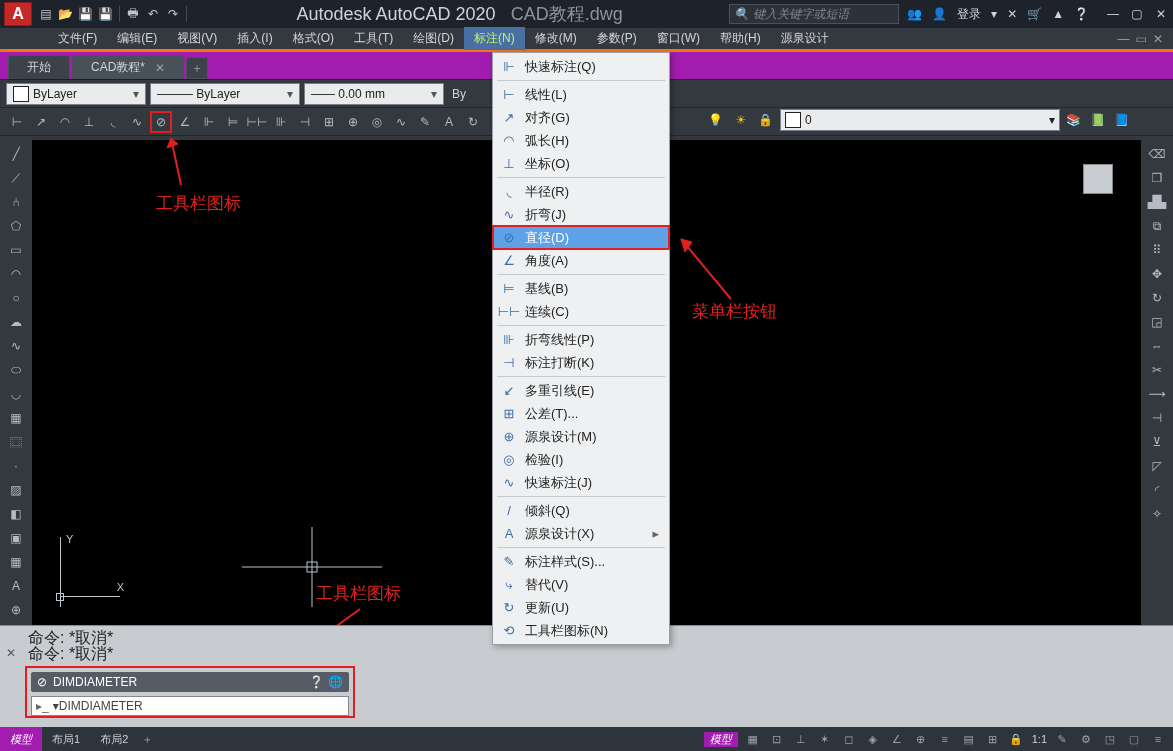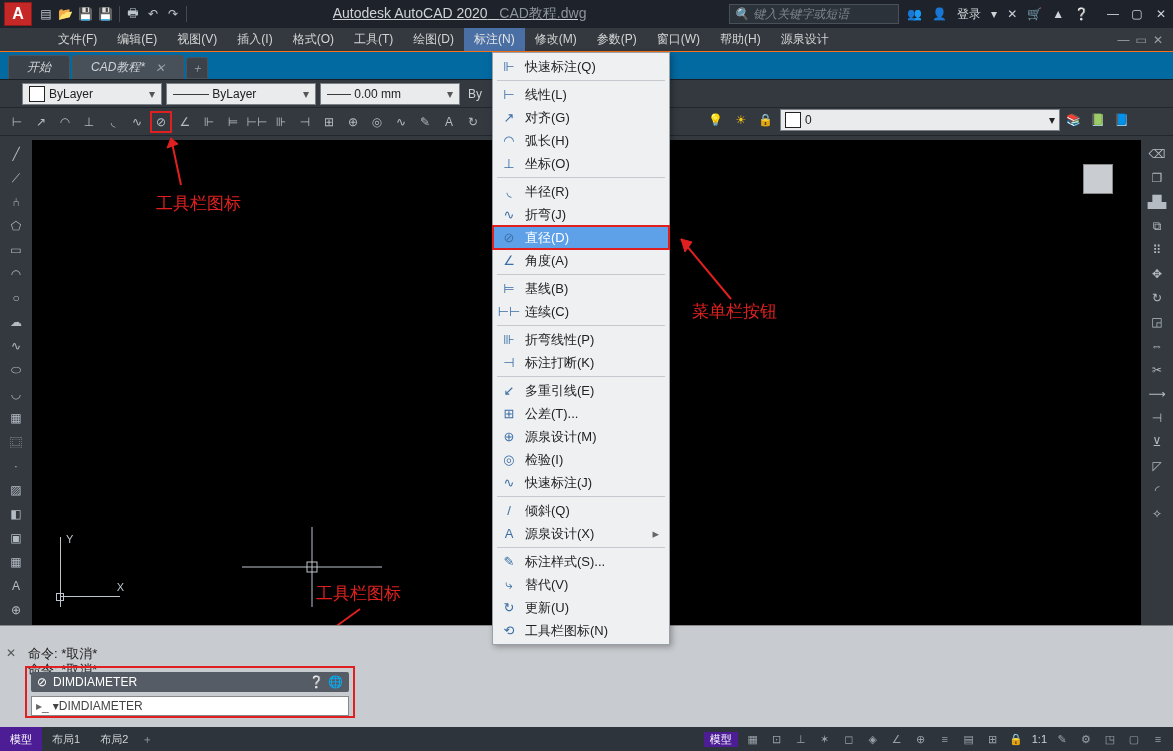--- a/index.html
+++ b/index.html
@@ -2,40 +2,40 @@
 <html><head>
 <meta charset="utf-8">
 <style>
 * { margin: 0; padding: 0; box-sizing: border-box; font-family: "Microsoft YaHei", sans-serif; }
 body { background: #33393f; color: #d4d4d4; font-size: 12px; overflow: hidden; width: 1173px; height: 751px; position: relative; }
 
 .titlebar { height: 28px; background: #1e232b; display: flex; align-items: center; padding: 0 4px; }
 .app-logo { width: 28px; height: 24px; background: #c62828; border: 1px solid #8a1c1c; display: flex; align-items: center; justify-content: center; color: #fff; font-weight: bold; font-size: 16px; margin-right: 4px; }
 .qat-icon { width: 18px; height: 18px; display: inline-flex; align-items: center; justify-content: center; margin: 0 1px; color: #bfc5cc; }
 .qat-sep { width: 1px; height: 16px; background: #444a52; margin: 0 3px; }
-.title-text { margin-left: auto; margin-right: auto; color: #cfd3d8; font-size: 14px; text-decoration: underline; }
+.title-text { margin-left: auto; margin-right: auto; color: #cfd3d8; font-size: 18px; }
 .title-text .dimpart { color: #8e949c; }
 .search-box { background: #2b323a; border: 1px solid #495059; width: 170px; height: 20px; display: flex; align-items: center; padding: 0 4px; color: #7e858d; font-style: italic; }
 .user-area { display: flex; align-items: center; gap: 10px; margin: 0 8px; color: #cfd3d8; }
 .win-controls { display: flex; gap: 8px; margin-left: 8px; }
 .win-btn { width: 16px; height: 16px; color: #cfd3d8; display: flex; align-items: center; justify-content: center; }
 
-.menubar { height: 24px; background: #33393f; display: flex; align-items: center; padding: 0 6px 0 48px; border-bottom: 1px solid #f97316; }
+.menubar { height: 24px; background: #33393f; display: flex; align-items: center; padding: 0 6px 0 48px; border-bottom: 3px solid #f97316; }
 .menu-item { padding: 3px 10px; color: #d4d4d4; font-size: 12px; }
-.menu-item.active { background: #4a6fa5; color: #e5e5e5; }
+.menu-item.active { background: #4a6fa5; color: #bef264; }
 .menubar .spacer { flex: 1; }
 .menu-right-icons { display: flex; gap: 6px; margin-right: 4px; color: #9aa0a8; }
 
-.tabbar { height: 28px; background: #0369a1; display: flex; align-items: flex-end; padding: 0 8px; border-bottom: 1px solid #1a1f25; font-style: italic; }
+.tabbar { height: 28px; background: #a21caf; display: flex; align-items: flex-end; padding: 0 8px; border-bottom: 1px solid #1a1f25; }
 .doc-tab { height: 24px; padding: 0 18px; display: flex; align-items: center; background: #3b424a; border: 1px solid #4b525a; border-bottom: none; margin-right: 2px; border-radius: 3px 3px 0 0; color: #cfd3d8; font-size: 12px; }
 .doc-tab.active { background: #485059; }
 .doc-tab .close { margin-left: 10px; color: #9aa0a8; }
 .tab-add { width: 22px; height: 22px; display: flex; align-items: center; justify-content: center; color: #9aa0a8; background: #3b424a; border: 1px solid #4b525a; border-radius: 3px 3px 0 0; }
 
-.propbar { height: 28px; background: #33393f; display: flex; align-items: center; padding: 0 22px; gap: 4px; border-bottom: 1px solid #22272d; }
+.propbar { height: 28px; background: #33393f; display: flex; align-items: center; padding: 0 6px; gap: 4px; border-bottom: 1px solid #22272d; }
 .dropdown { background: #eaebed; color: #222; height: 22px; display: flex; align-items: center; padding: 0 6px; border: 1px solid #7a8088; }
 .dropdown .dd-arrow { margin-left: auto; color: #555; }
 .dd1 { width: 140px; }
 .dd2 { width: 150px; justify-content: center; }
 .dd3 { width: 140px; justify-content: center; }
 .ico-sq { width: 16px; height: 16px; border: 1px solid #222; margin-right: 4px; background: #fff; }
 
 .dimbar { height: 28px; background: #33393f; display: flex; align-items: center; padding: 0 6px; gap: 2px; border-bottom: 1px solid #22272d; }
 .tool-ico { width: 22px; height: 22px; display: flex; align-items: center; justify-content: center; color: #b5bbc3; }
 .tool-ico.hl { border: 2px solid #e02020; }
@@ -61,31 +61,31 @@
 .dm-item { height: 23px; display: flex; align-items: center; padding: 0 10px 0 6px; }
 .dm-item .mi-ico { width: 20px; color: #3b6ea5; display: flex; justify-content: center; }
 .dm-item .mi-text { margin-left: 6px; }
 .dm-item .mi-arrow { margin-left: auto; color: #666; }
 .dm-item.hl { background: #5ea1e8; color: #fff; }
 .dm-item.hlbox { outline: 2px solid #e02020; outline-offset: -1px; }
 .dm-sep { height: 1px; background: #c6cad0; margin: 2px 4px; }
 
 .cmdarea { position: absolute; left: 0; right: 0; bottom: 24px; height: 102px; background: #c8cbcf; border-top: 1px solid #888; color: #222; }
 .cmd-close { position: absolute; left: 6px; top: 20px; color: #555; }
-.cmd-hist { position: absolute; left: 28px; top: 20px; font-size: 13px; line-height: 16px; }
+.cmd-hist { position: absolute; left: 28px; top: 4px; font-size: 16px; line-height: 16px; }
 .cmd-redbox { position: absolute; left: 25px; top: 40px; right: 820px; width: 330px; height: 52px; border: 2px solid #e02020; padding: 4px; }
 .cmd-sugg { background: #565c65; color: #fff; height: 20px; display: flex; align-items: center; padding: 0 6px; border-radius: 2px; margin-bottom: 4px; }
 .cmd-sugg .sugg-ico { margin-right: 6px; }
 .cmd-sugg .sugg-right { margin-left: auto; display: flex; gap: 4px; }
 .cmd-input { background: #fff; height: 20px; border: 1px solid #888; display: flex; align-items: center; padding: 0 4px; color: #444; }
 .cmd-input .inp-ico { margin-right: 4px; color: #666; }
 
 .statusbar { position: absolute; left: 0; right: 0; bottom: 0; height: 24px; background: #2e343b; display: flex; align-items: center; color: #cfd3d8; font-size: 11px; }
 .sb-tab { padding: 0 10px; height: 100%; display: flex; align-items: center; }
-.sb-tab.active { background: #4c1d95; color: #fff; }
+.sb-tab.active { background: #a21caf; color: #fff; font-style: italic; }
 .sb-right { margin-left: auto; display: flex; align-items: center; gap: 6px; padding-right: 6px; }
 .sb-ico { width: 18px; height: 18px; display: flex; align-items: center; justify-content: center; color: #9aa0a8; }
 </style>
 </head>
 <body>
 
 <div class="titlebar">
   <div class="app-logo">A</div>
   <span class="qat-icon">▤</span>
   <span class="qat-icon">📂</span>

